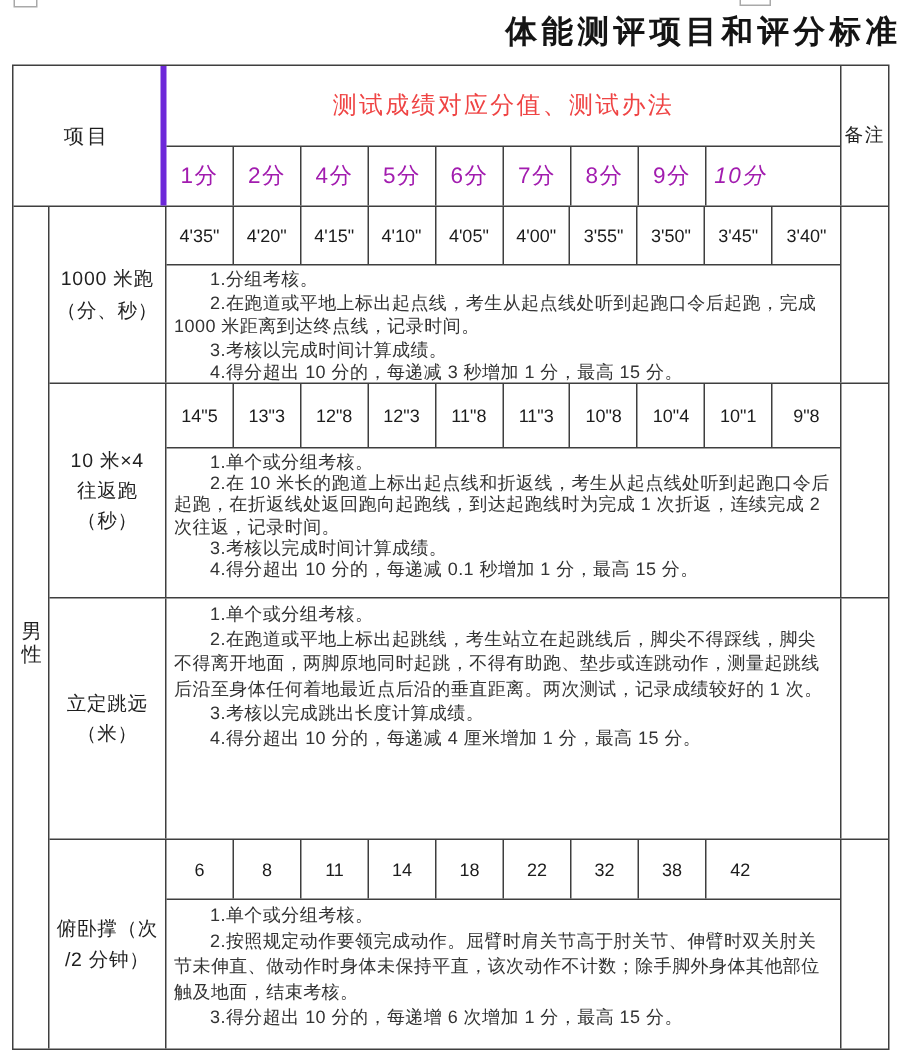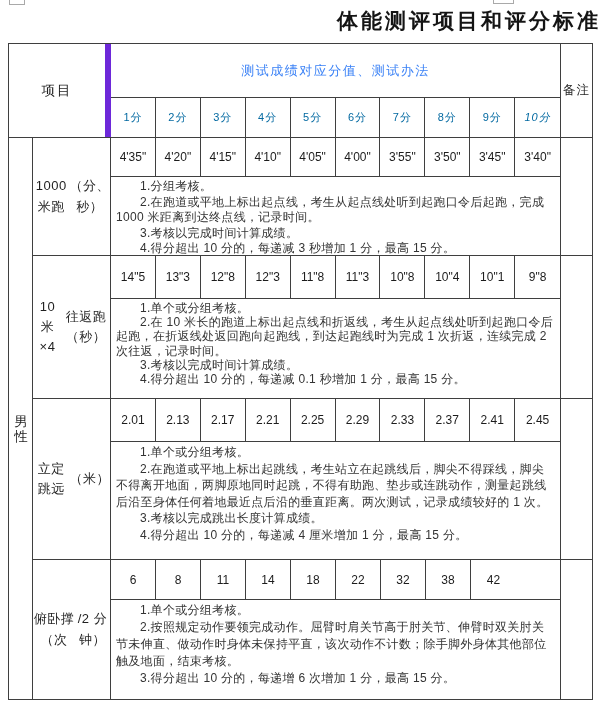--- a/index.html
+++ b/index.html
@@ -21,35 +21,35 @@
 
   .tbl {
     position:absolute; left:8px; top:43px; width:585px; height:657px;
     border:1px solid #3f3f3f; display:flex; flex-direction:column;
     background:#fff;
   }
 
   
   .hdr { height:96px; display:flex; border-bottom:1px solid #3f3f3f; }
   .hdr-item {
-    width:102px; border-right:6px solid #6d28d9;
+    width:102px; border-right:4px solid #6d28d9;
     display:flex; align-items:center; justify-content:center;
     font-size:13.5px; letter-spacing:2px; color:#1f1f1f;
   }
   .hdr-mid { width:450px; display:flex; flex-direction:column; border-right:1px solid #3f3f3f; }
   .hdr-method {
     height:54px; border-bottom:1px solid #3f3f3f;
     display:flex; align-items:center; justify-content:center;
-    font-size:13px; letter-spacing:1.5px; color:#3b82f6;
+    font-size:16px; letter-spacing:1.5px; color:#ef4444;
   }
   .hdr-scorelabels { flex:1; display:flex; }
   .hlabel {
     width:45px; border-right:1px solid #3f3f3f;
     display:flex; align-items:center; justify-content:center;
-    font-size:11px; letter-spacing:1px; color:#0369a1;
+    font-size:15px; letter-spacing:1px; color:#a21caf;
   }
   .hlabel:last-child { border-right:none;font-style:italic; }
   .hdr-remark {
     flex:1; display:flex; align-items:center; justify-content:center;
     font-size:12.5px; letter-spacing:1px; white-space:nowrap; color:#1f1f1f;
   }
 
   
   .bdy { flex:1; display:flex; }
   .gender-cell {
@@ -63,21 +63,21 @@
   .rows { flex:1; display:flex; flex-direction:column; }
   .row { display:flex; border-bottom:1px solid #3f3f3f; }
   .row:last-child { border-bottom:none; }
   .row.r1 { height:118px; }
   .row.r2 { height:143px; }
   .row.r3 { height:161px; }
   .row.r4 { height:139px; }
 
   .item-cell {
     width:78px; border-right:1px solid #3f3f3f;
-    display:flex; flex-direction:row; align-items:center; justify-content:center;
+    display:flex; flex-direction:column; align-items:center; justify-content:center;
     font-size:13px; line-height:1.55; text-align:center; color:#1f1f1f;
     letter-spacing:0.5px;
   }
   .content { width:450px; display:flex; flex-direction:column; border-right:1px solid #3f3f3f; }
   .scores { display:flex; border-bottom:1px solid #3f3f3f; }
   .r1 .scores { height:39px; }
   .r2 .scores { height:43px; }
   .r3 .scores { height:43px; }
   .r4 .scores { height:40px; }
   .sc {
@@ -109,21 +109,20 @@
 
 <div class="tbl">
 
   <div class="hdr">
     <div class="hdr-item">项目</div>
     <div class="hdr-mid">
       <div class="hdr-method">测试成绩对应分值、测试办法</div>
       <div class="hdr-scorelabels">
         <div class="hlabel">1分</div>
         <div class="hlabel">2分</div>
-        <div class="hlabel">3分</div>
         <div class="hlabel">4分</div>
         <div class="hlabel">5分</div>
         <div class="hlabel">6分</div>
         <div class="hlabel">7分</div>
         <div class="hlabel">8分</div>
         <div class="hlabel">9分</div>
         <div class="hlabel">10分</div>
       </div>
     </div>
     <div class="hdr-remark">备注</div>
@@ -191,32 +190,20 @@
         </div>
         <div class="remark-cell"></div>
       </div>
 
       <div class="row r3">
         <div class="item-cell">
           <span>立定跳远</span>
           <span>（米）</span>
         </div>
         <div class="content">
-          <div class="scores">
-            <div class="sc">2.01</div>
-            <div class="sc">2.13</div>
-            <div class="sc">2.17</div>
-            <div class="sc">2.21</div>
-            <div class="sc">2.25</div>
-            <div class="sc">2.29</div>
-            <div class="sc">2.33</div>
-            <div class="sc">2.37</div>
-            <div class="sc">2.41</div>
-            <div class="sc">2.45</div>
-          </div>
           <div class="notes">
             <p class="note">1.单个或分组考核。</p>
             <p class="note">2.在跑道或平地上标出起跳线，考生站立在起跳线后，脚尖不得踩线，脚尖不得离开地面，两脚原地同时起跳，不得有助跑、垫步或连跳动作，测量起跳线后沿至身体任何着地最近点后沿的垂直距离。两次测试，记录成绩较好的 1 次。</p>
             <p class="note">3.考核以完成跳出长度计算成绩。</p>
             <p class="note">4.得分超出 10 分的，每递减 4 厘米增加 1 分，最高 15 分。</p>
           </div>
         </div>
         <div class="remark-cell"></div>
       </div>
 

